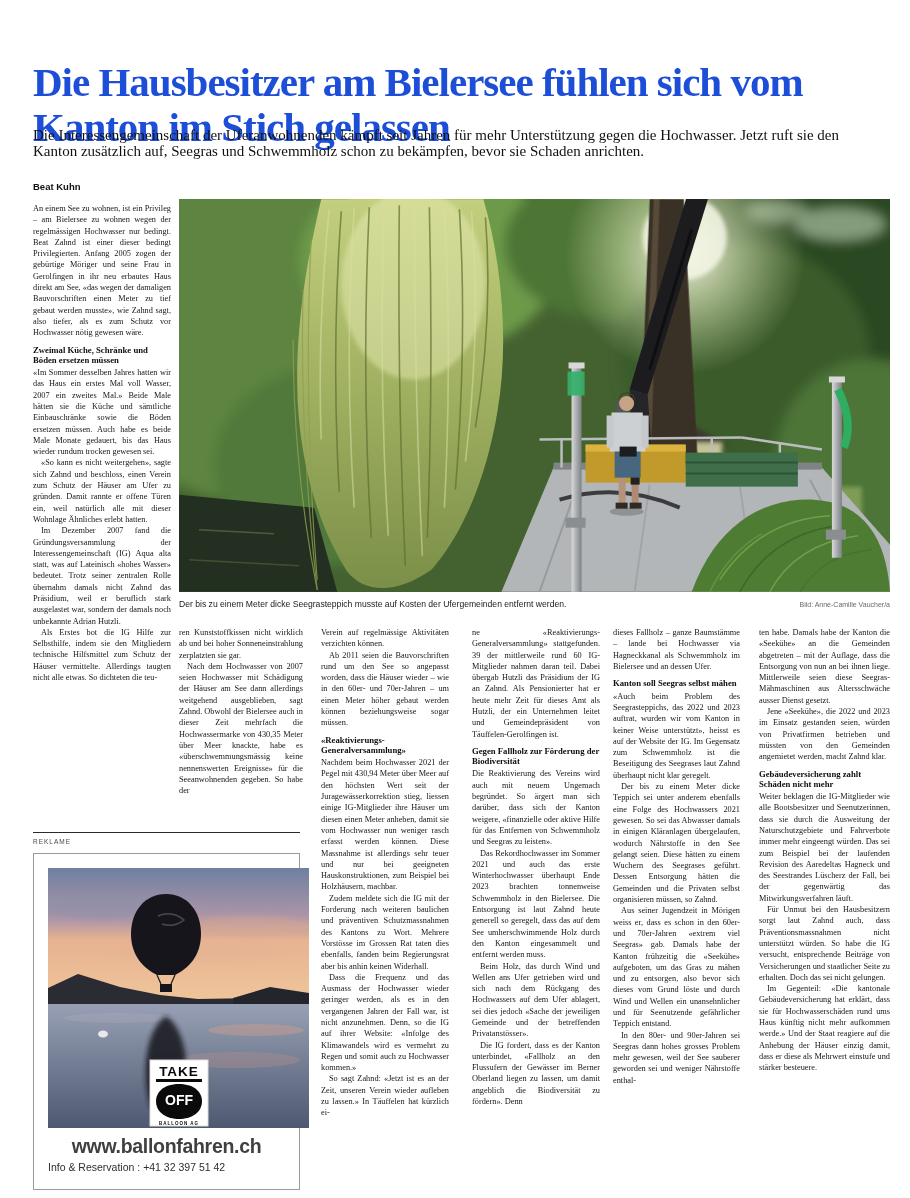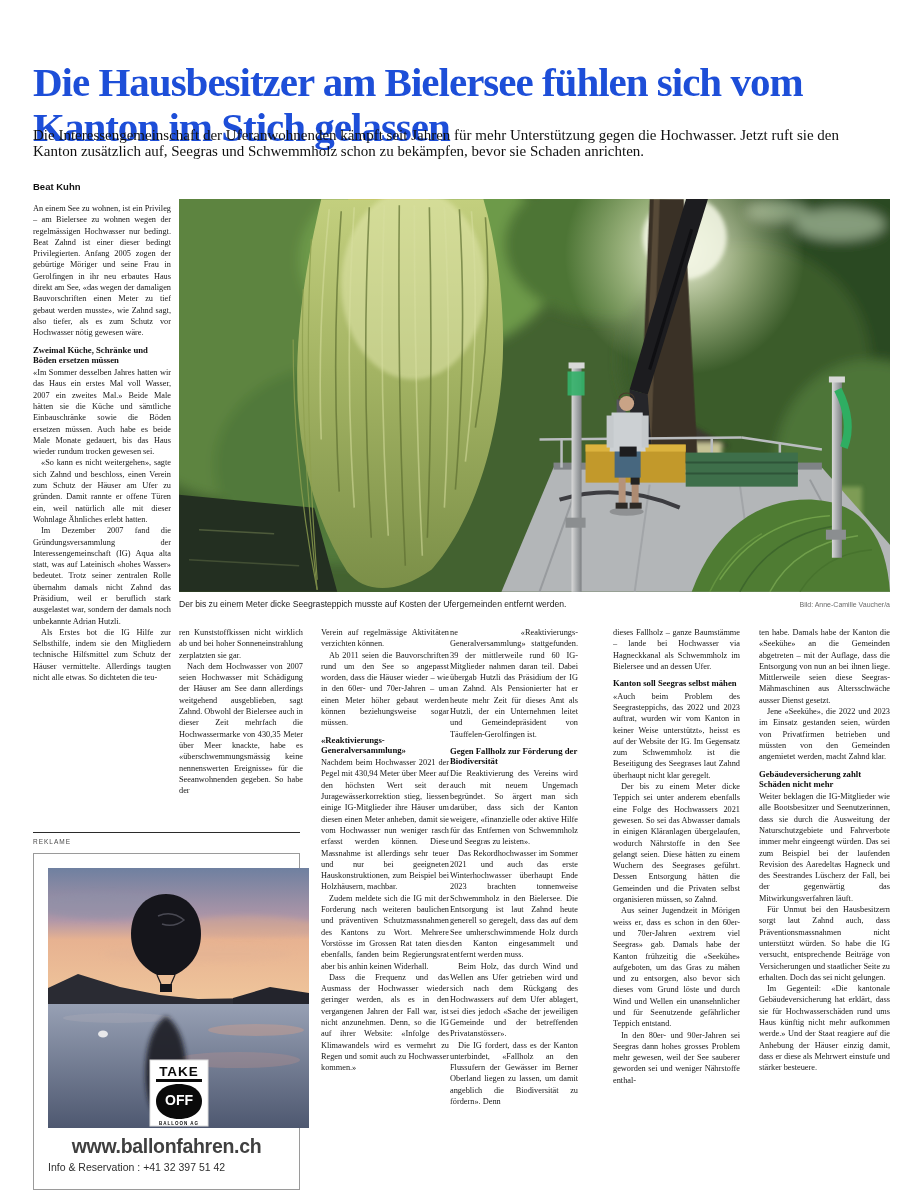--- a/index.html
+++ b/index.html
@@ -16,21 +16,21 @@
   .textcol{position:absolute;overflow:hidden;text-align:justify;
            font-size:8.3px;line-height:11.3px;color:#161616;}
   .textcol p{margin:0;}
   .textcol p + p{text-indent:8px;}
   .textcol h2{margin:6px 0 2.5px 0;font-size:8.7px;line-height:10px;font-weight:bold;color:#0d0d0d;
               text-align:left;}
   .textcol h2 + p{text-indent:0;}
   .col1{left:33px;top:203px;width:138px;height:614px;}
   .col2{left:179px;top:627px;width:124px;height:202px;}
   .col3{left:321px;top:627px;width:128px;height:571px;}
-  .col4{left:450px;top:627px;width:128px;height:571px;}
+  .col4{left:472px;top:627px;width:128px;height:571px;}
   .col5{left:613px;top:627px;width:127px;height:571px;}
   .col6{left:759px;top:627px;width:131px;height:571px;}
   .photo{position:absolute;left:179px;top:199px;width:711px;height:393px;overflow:hidden;background:#45652f;}
   .photo svg{display:block;}
   .caption-row{position:absolute;left:179px;top:599px;width:711px;display:flex;
                justify-content:space-between;align-items:baseline;
                font-family:"Liberation Sans",sans-serif;}
   .caption{font-size:8.6px;color:#1a1a1a;}
   .credit{font-size:7px;color:#6a6a6a;}
   .ad-rule{position:absolute;left:33px;top:832px;width:267px;height:1px;background:#2b2b2b;}
@@ -240,20 +240,21 @@
       <p>ren Kunststoffkissen nicht wirklich ab und bei hoher Sonneneinstrahlung zerplatzten sie gar.</p>
       <p>Nach dem Hochwasser von 2007 seien Hochwasser mit Schädigung der Häuser am See dann allerdings weitgehend ausgeblieben, sagt Zahnd. Obwohl der Bielersee auch in dieser Zeit mehrfach die Hochwassermarke von 430,35 Meter über Meer knackte, habe es «überschwemmungsmässig keine nennenswerten Ereignisse» für die Seeanwohnenden gegeben. So habe der</p>
     </div>
   <div class="textcol col3">
       <p>Verein auf regelmässige Aktivitäten verzichten können.</p>
       <p>Ab 2011 seien die Bauvorschriften rund um den See so angepasst worden, dass die Häuser wieder – wie in den 60er- und 70er-Jahren – um einen Meter höher gebaut werden können beziehungsweise sogar müssen.</p>
       <h2>«Reaktivierungs-Generalversammlung»</h2>
       <p>Nachdem beim Hochwasser 2021 der Pegel mit 430,94 Meter über Meer auf den höchsten Wert seit der Juragewässerkorrektion stieg, liessen einige IG-Mitglieder ihre Häuser um diesen einen Meter anheben, damit sie vom Hochwasser nun weniger rasch erfasst werden können. Diese Massnahme ist allerdings sehr teuer und nur bei geeigneten Hauskonstruktionen, zum Beispiel bei Holzhäusern, machbar.</p>
       <p>Zudem meldete sich die IG mit der Forderung nach weiteren baulichen und präventiven Schutzmassnahmen des Kantons zu Wort. Mehrere Vorstösse im Grossen Rat taten dies ebenfalls, fanden beim Regierungsrat aber bis anhin keinen Widerhall.</p>
       <p>Dass die Frequenz und das Ausmass der Hochwasser wieder geringer werden, als es in den vergangenen Jahren der Fall war, ist nicht anzunehmen. Denn, so die IG auf ihrer Website: «Infolge des Klimawandels wird es vermehrt zu Regen und somit auch zu Hochwasser kommen.»</p>
+      <p>So sagt Zahnd: «Jetzt ist es an der Zeit, unseren Verein wieder aufleben zu lassen.» In Täuffelen hat kürzlich ei-</p>
     </div>
   <div class="textcol col4">
       <p>ne «Reaktivierungs-Generalversammlung» stattgefunden. 39 der mittlerweile rund 60 IG-Mitglieder nahmen daran teil. Dabei übergab Hutzli das Präsidium der IG an Zahnd. Als Pensionierter hat er heute mehr Zeit für dieses Amt als Hutzli, der ein Unternehmen leitet und Gemeindepräsident von Täuffelen-Gerolfingen ist.</p>
       <h2>Gegen Fallholz zur Förderung der Biodiversität</h2>
       <p>Die Reaktivierung des Vereins wird auch mit neuem Ungemach begründet. So ärgert man sich darüber, dass sich der Kanton weigere, «finanzielle oder aktive Hilfe für das Entfernen von Schwemmholz und Seegras zu leisten».</p>
       <p>Das Rekordhochwasser im Sommer 2021 und auch das erste Winterhochwasser überhaupt Ende 2023 brachten tonnenweise Schwemmholz in den Bielersee. Die Entsorgung ist laut Zahnd heute generell so geregelt, dass das auf dem See umherschwimmende Holz durch den Kanton eingesammelt und entfernt werden muss.</p>
       <p>Beim Holz, das durch Wind und Wellen ans Ufer getrieben wird und sich nach dem Rückgang des Hochwassers auf dem Ufer ablagert, sei dies jedoch «Sache der jeweiligen Gemeinde und der betreffenden Privatanstösser».</p>
       <p>Die IG fordert, dass es der Kanton unterbindet, «Fallholz an den Flussufern der Gewässer im Berner Oberland liegen zu lassen, um damit angeblich die Biodiversität zu fördern». Denn</p>
     </div>
   <div class="textcol col5">

